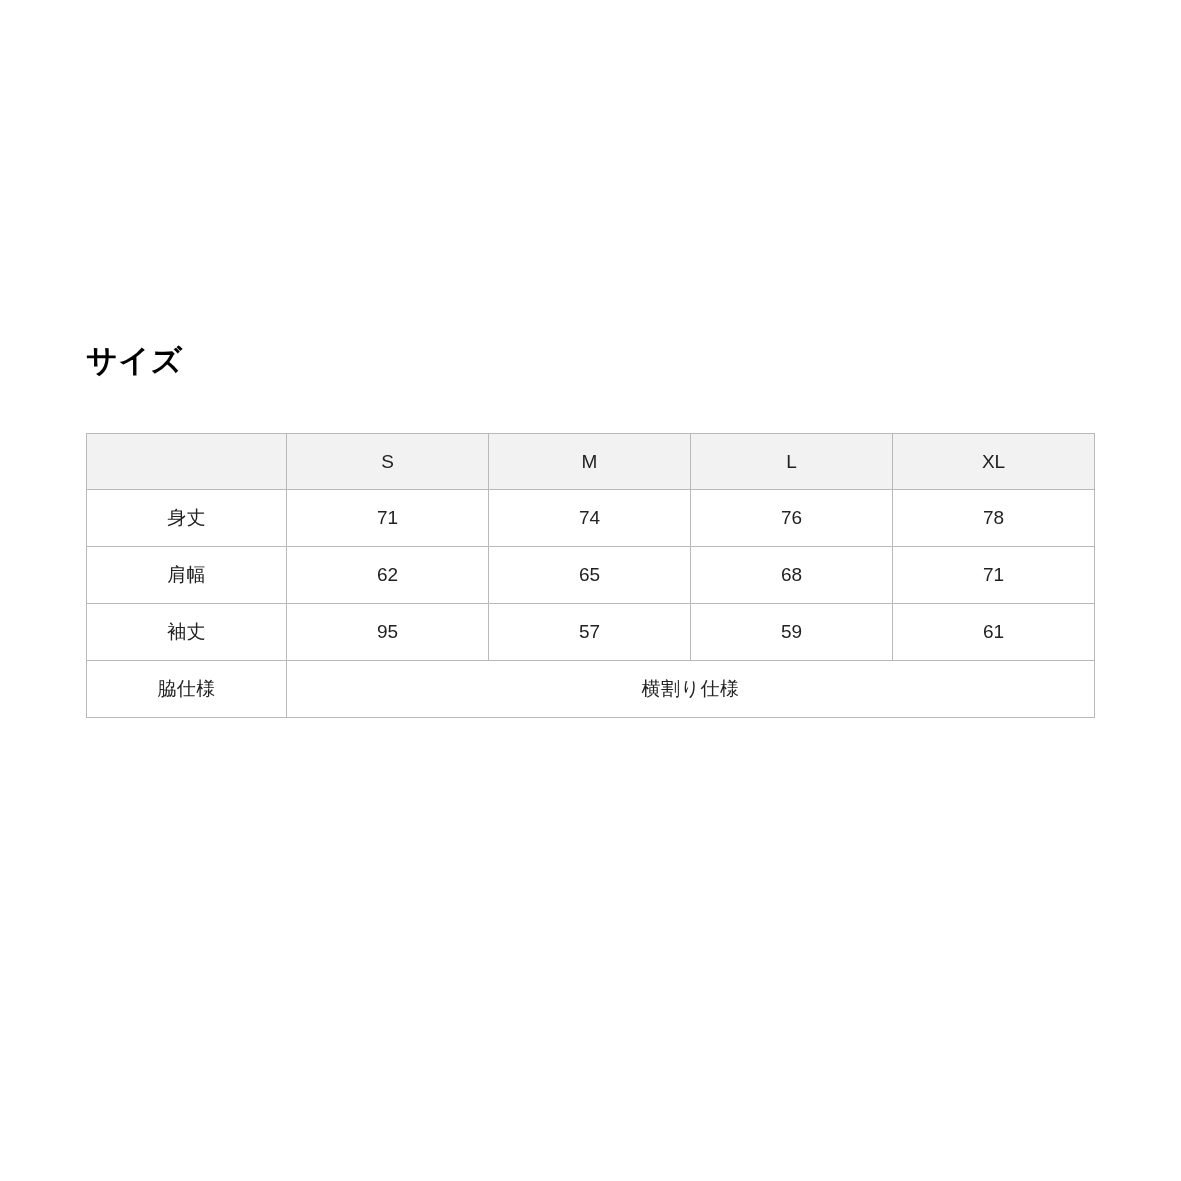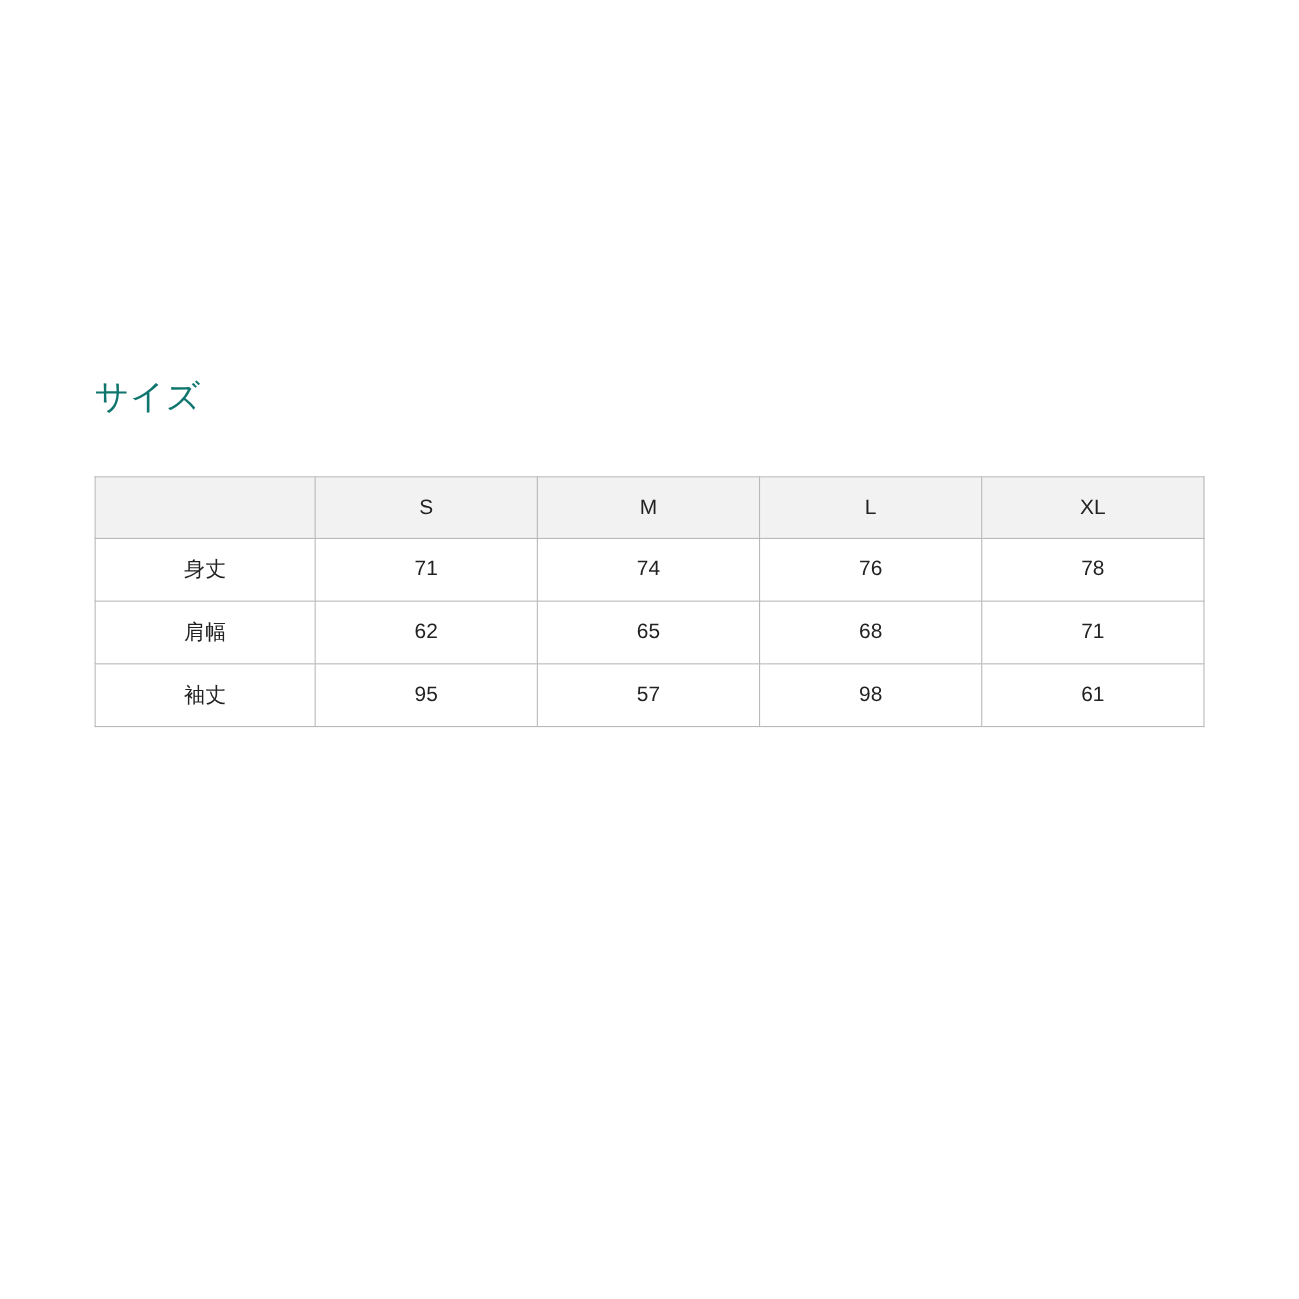--- a/index.html
+++ b/index.html
@@ -22,23 +22,23 @@
     top: 0;
     width: 1181px;
     height: 1181px;
   }
 
   .title {
     position: absolute;
     left: 86px;
     top: 342px;
     font-size: 31px;
-    font-weight: 400;
+    font-weight: 700;
     letter-spacing: 0.5px;
-    color: #0f766e;
+    color: #000000;
     line-height: 1.2;
   }
 
   .size-table {
     position: absolute;
     left: 86px;
     top: 433px;
     width: 1009px;
     border-collapse: collapse;
     table-layout: fixed;
@@ -113,20 +113,24 @@
         <td>62</td>
         <td>65</td>
         <td>68</td>
         <td>71</td>
       </tr>
 
       <tr>
         <td class="label-cell">袖丈</td>
         <td>95</td>
         <td>57</td>
-        <td>98</td>
+        <td>59</td>
         <td>61</td>
       </tr>
 
+      <tr>
+        <td class="label-cell">脇仕様</td>
+        <td class="merged-cell" colspan="4">横割り仕様</td>
+      </tr>
     </tbody>
   </table>
 
 </div>
 
 </body></html>

